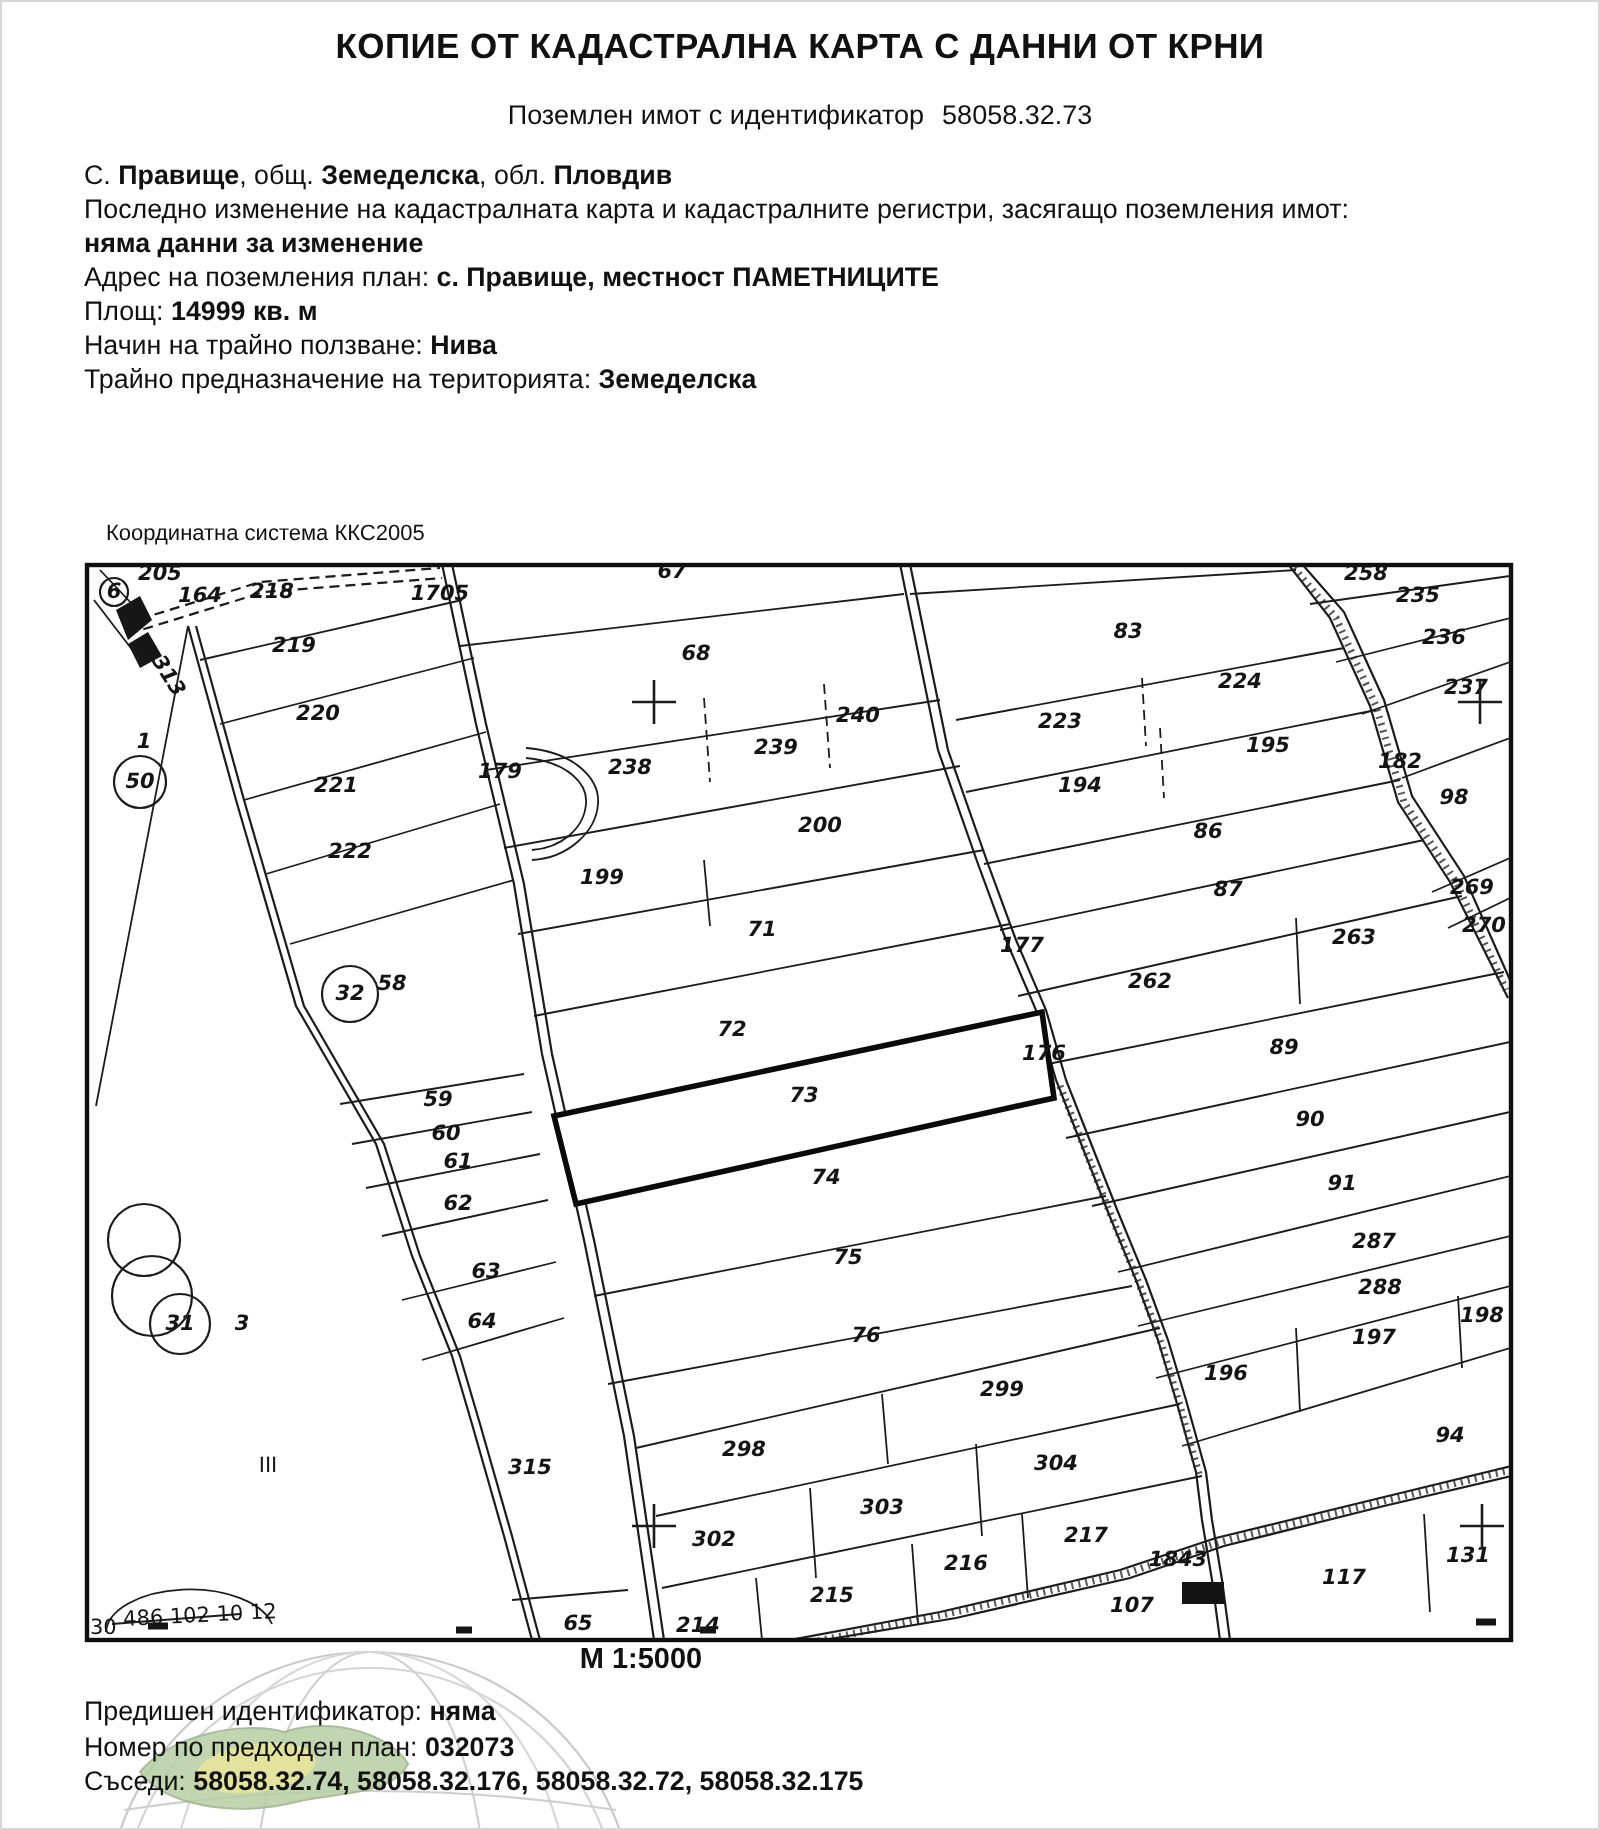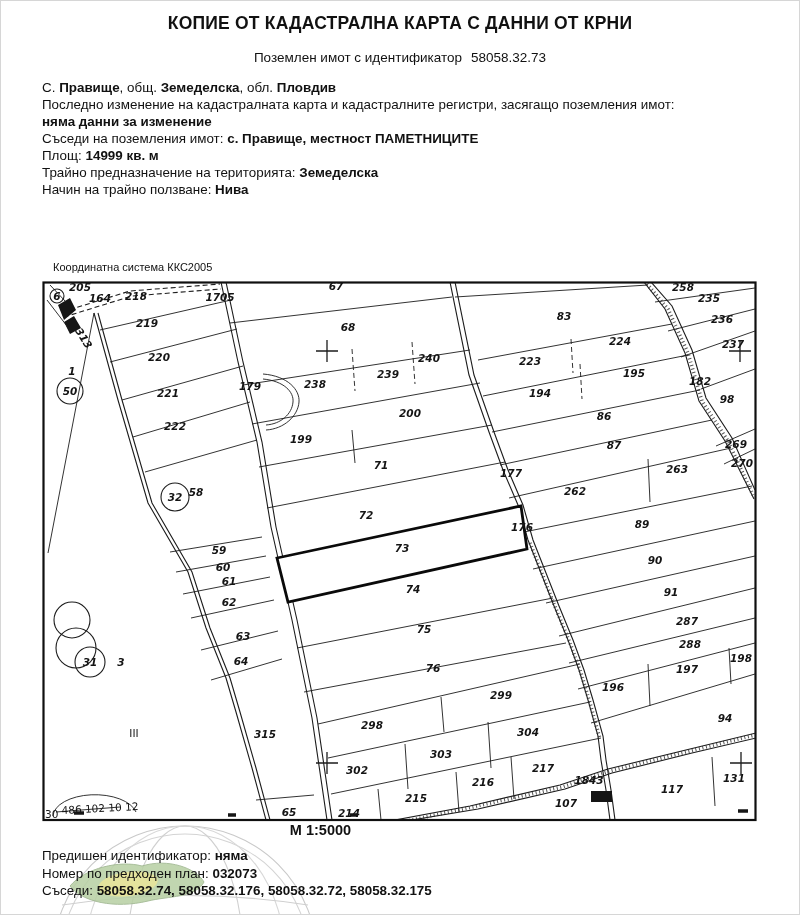--- a/index.html
+++ b/index.html
@@ -203,35 +203,35 @@
 <div class="txt info">
   <div>
     <span>С.</span>
     <span class="b">Правище</span><span>, общ.</span>
     <span class="b">Земеделска</span><span>, обл.</span>
     <span class="b">Пловдив</span>
   </div>
   <div>Последно изменение на кадастралната карта и кадастралните регистри, засягащо поземления имот:</div>
   <div class="b">няма данни за изменение</div>
   <div>
-    <span>Съседи на поземления имот:</span>
+    <span>Адрес на поземления план:</span>
     <span class="b">с. Правище, местност ПАМЕТНИЦИТЕ</span>
   </div>
   <div>
     <span>Площ:</span>
     <span class="b">14999 кв. м</span>
   </div>
   <div>
+    <span>Начин на трайно ползване:</span>
+    <span class="b">Нива</span>
+  </div>
+  <div>
     <span>Трайно предназначение на територията:</span>
     <span class="b">Земеделска</span>
   </div>
-  <div>
-    <span>Начин на трайно ползване:</span>
-    <span class="b">Нива</span>
-  </div>
 </div>
 
 <div class="txt coord">Координатна система ККС2005</div>
 
 <div class="txt scale">М 1:5000</div>
 
 <div class="txt footer">
   <div>
     <span>Предишен идентификатор:</span>
     <span class="b">няма</span>

